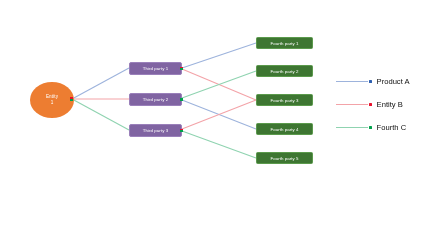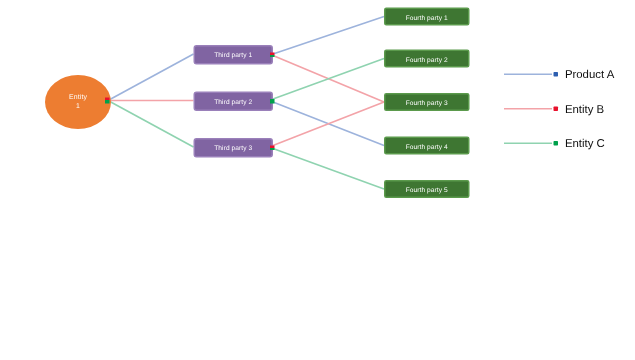--- a/index.html
+++ b/index.html
@@ -7,20 +7,21 @@
     padding: 0;
     background: #ffffff;
   }
   #canvas {
     position: relative;
     width: 423px;
     height: 141px;
     background: #ffffff;
     overflow: hidden;
     font-family: "Liberation Sans", sans-serif;
+    margin-top: 32px;
   }
   #edges {
     position: absolute;
     left: 0;
     top: 0;
     width: 423px;
     height: 141px;
   }
   .node {
     position: absolute;
@@ -159,17 +160,17 @@
       <span class="legend-label">Product A</span>
     </div>
     <div class="legend-row">
       <span class="legend-line" id="lgl-1" style="background: rgb(243, 163, 168);"></span>
       <span class="legend-dot" id="lgd-1" style="background: rgb(232, 17, 45);"></span>
       <span class="legend-label">Entity B</span>
     </div>
     <div class="legend-row">
       <span class="legend-line" id="lgl-2" style="background: rgb(143, 211, 176);"></span>
       <span class="legend-dot" id="lgd-2" style="background: rgb(0, 161, 75);"></span>
-      <span class="legend-label">Entity C</span>
+      <span class="legend-label">Fourth C</span>
     </div>
   </div>
 
 </div>
 
 </body></html>

